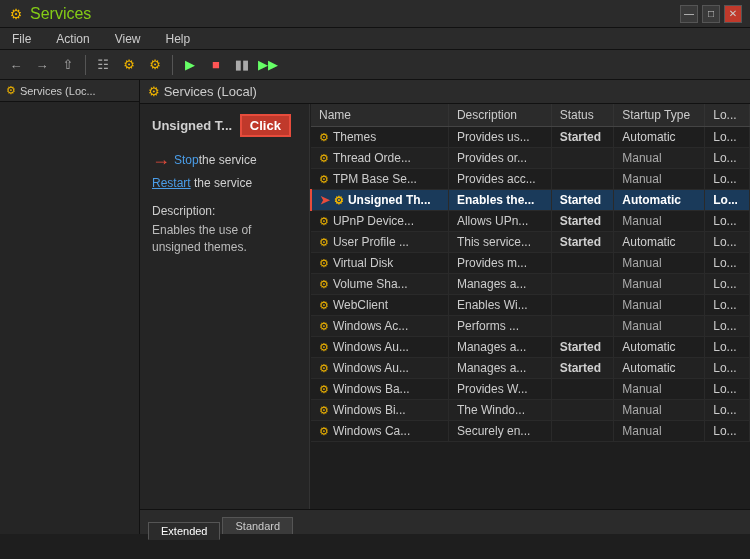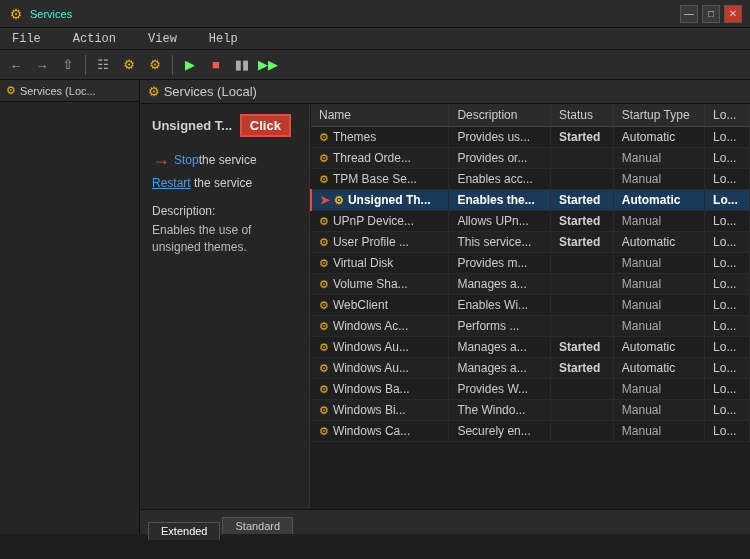--- a/index.html
+++ b/index.html
@@ -23,22 +23,22 @@
       border-bottom: 1px solid #111;
     }
     .title-bar-icon {
       width: 16px; height: 16px;
       margin-right: 6px;
       display: inline-flex; align-items: center; justify-content: center;
       color: #f0b400;
       font-size: 14px;
     }
     .title-bar-text {
-      font-size: 11px;
-      color: #5eead4;
+      font-size: 16px;
+      color: #84cc16;
       flex: 1;
     }
     .title-bar-buttons {
       display: flex; gap: 4px;
     }
     .tb-btn {
       width: 18px; height: 18px;
       background: #3a3a3a;
       border: 1px solid #555;
       color: #ccc;
@@ -49,22 +49,21 @@
     .tb-btn:last-child { background: #c0392b; }
 
     
     .menu-bar {
       background: #2b2b2b;
       height: 22px;
       display: flex;
       align-items: center;
       padding: 0 4px;
       border-bottom: 1px solid #111;
-      gap: 16px;
-      font-family: Liberation Mono, monospace;
+      gap: 9px;
     }
     .menu-item {
       padding: 0 8px;
       height: 22px;
       line-height: 22px;
       color: #ccc;
       font-size: 12px;
       cursor: pointer;
     }
 
@@ -361,21 +360,21 @@
               </tr>
               <tr>
                 <td style="max-width: 130px; margin-left: 26px;"><span class="svc-icon">⚙</span>Thread Orde...</td>
                 <td>Provides or...</td>
                 <td></td>
                 <td class="startup-manual">Manual</td>
                 <td>Lo...</td>
               </tr>
               <tr>
                 <td style="max-width: 130px;"><span class="svc-icon">⚙</span>TPM Base Se...</td>
-                <td>Enables acc...</td>
+                <td>Provides acc...</td>
                 <td></td>
                 <td class="startup-manual">Manual</td>
                 <td>Lo...</td>
               </tr>
               <tr class="selected">
                 <td style="max-width: 130px;"><span style="color: rgb(231, 76, 60); margin-right: 4px; font-weight: bold;">➤</span><span class="svc-icon">⚙</span>Unsigned Th...</td>
                 <td>Enables the...</td>
                 <td class="status-started">Started</td>
                 <td class="startup-auto">Automatic</td>
                 <td>Lo...</td>

